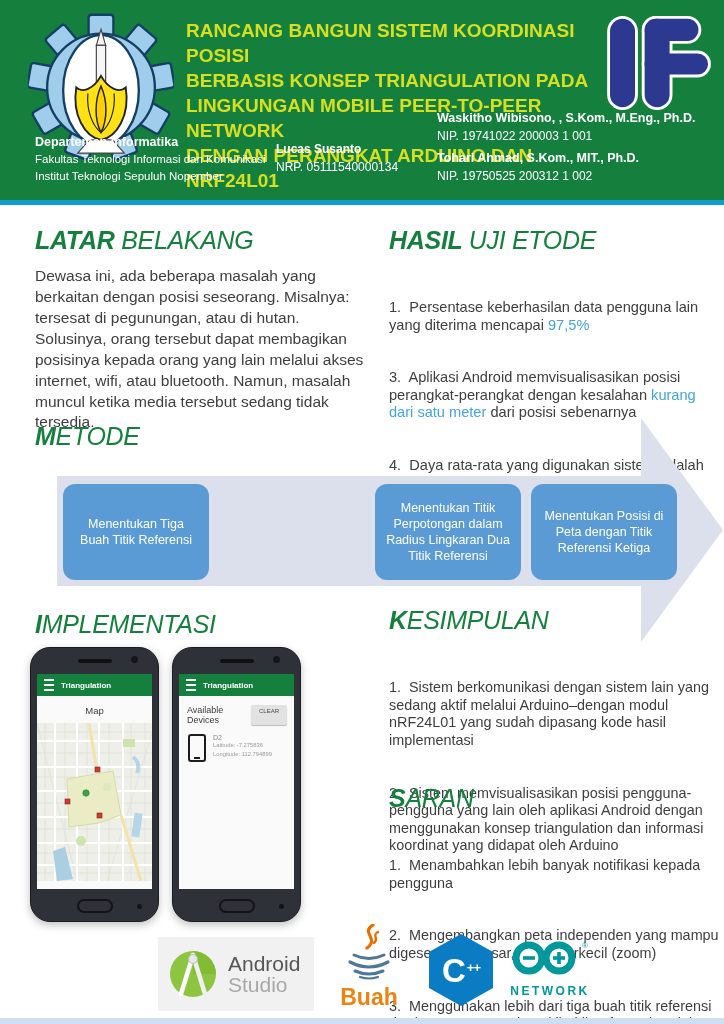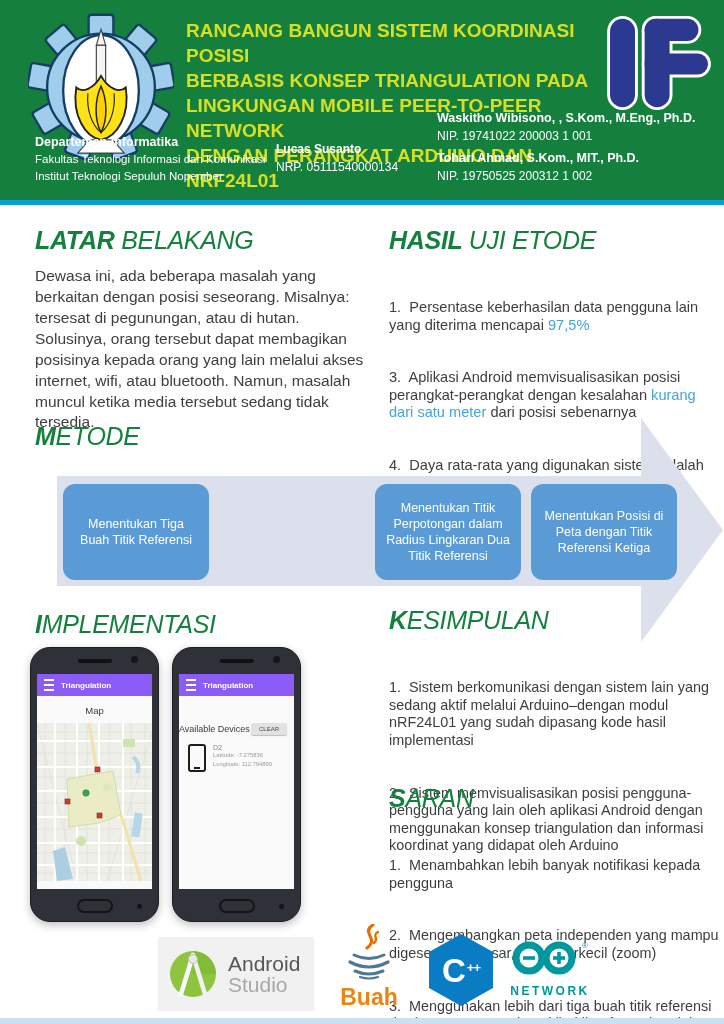--- a/index.html
+++ b/index.html
@@ -52,30 +52,30 @@
 
   
   .phone{position:absolute;width:127px;height:273px;background:#2e3137;border-radius:20px;
          border:1px solid #1b1d20;box-shadow:0 3px 8px rgba(0,0,0,.25);}
   .phone-1{left:30px;top:647px;}
   .phone-2{left:172px;top:647px;}
   .speaker{position:absolute;top:11px;left:50%;transform:translateX(-50%);width:34px;height:4px;
            background:#101113;border-radius:2px;}
   .fcam{position:absolute;top:8px;right:20px;width:7px;height:7px;background:#14161a;border-radius:50%;}
   .screen{position:absolute;top:26px;left:6px;right:6px;bottom:32px;background:#fafafa;overflow:hidden;}
-  .appbar{height:22px;background:#8b5cf6;display:flex;align-items:center;padding:0 7px;gap:7px;}
+  .appbar{height:22px;background:#15803d;display:flex;align-items:center;padding:0 7px;gap:7px;}
   .bars{width:10px;height:8px;border-top:2px solid #fff;border-bottom:2px solid #fff;position:relative;}
   .bars::after{content:'';position:absolute;left:0;right:0;top:3px;height:2px;background:#fff;}
   .appbar-title{color:#fff;font-size:8px;font-weight:bold;}
   .map-label{text-align:center;font-size:9.5px;color:#3c3c3c;padding:9px 0 7px;}
   .map-svg{display:block;}
   .home{position:absolute;bottom:8px;left:50%;transform:translateX(-50%);width:36px;height:14px;
         border:2px solid #121417;border-radius:7px;box-sizing:border-box;}
   .bcam{position:absolute;bottom:12px;right:16px;width:5px;height:5px;border-radius:50%;background:#121417;}
-  .devices-head{display:flex;justify-content:space-between;align-items:center;padding:9px 7px 7px 0;margin-top:18px;}
+  .devices-head{display:flex;justify-content:space-between;padding:9px 7px 7px 8px;}
   .devices-title{font-size:9px;color:#3a3a3a;}
   .clear-btn{font-size:6px;background:#e2e2e2;color:#4a4a4a;padding:3px 8px;border-radius:2px;
              box-shadow:0 1px 1px rgba(0,0,0,.25);}
   .device-row{display:flex;gap:7px;padding:2px 9px;}
   .device-icon{width:14px;height:24px;border:2px solid #1d1d1d;border-radius:3px;position:relative;}
   .device-icon::after{content:'';position:absolute;bottom:1px;left:50%;transform:translateX(-50%);
                       width:6px;height:2px;background:#1d1d1d;}
   .device-name{font-size:7px;color:#8a8a8a;}
   .device-coord{font-size:5.8px;color:#9a9a9a;line-height:1.55;}
 

